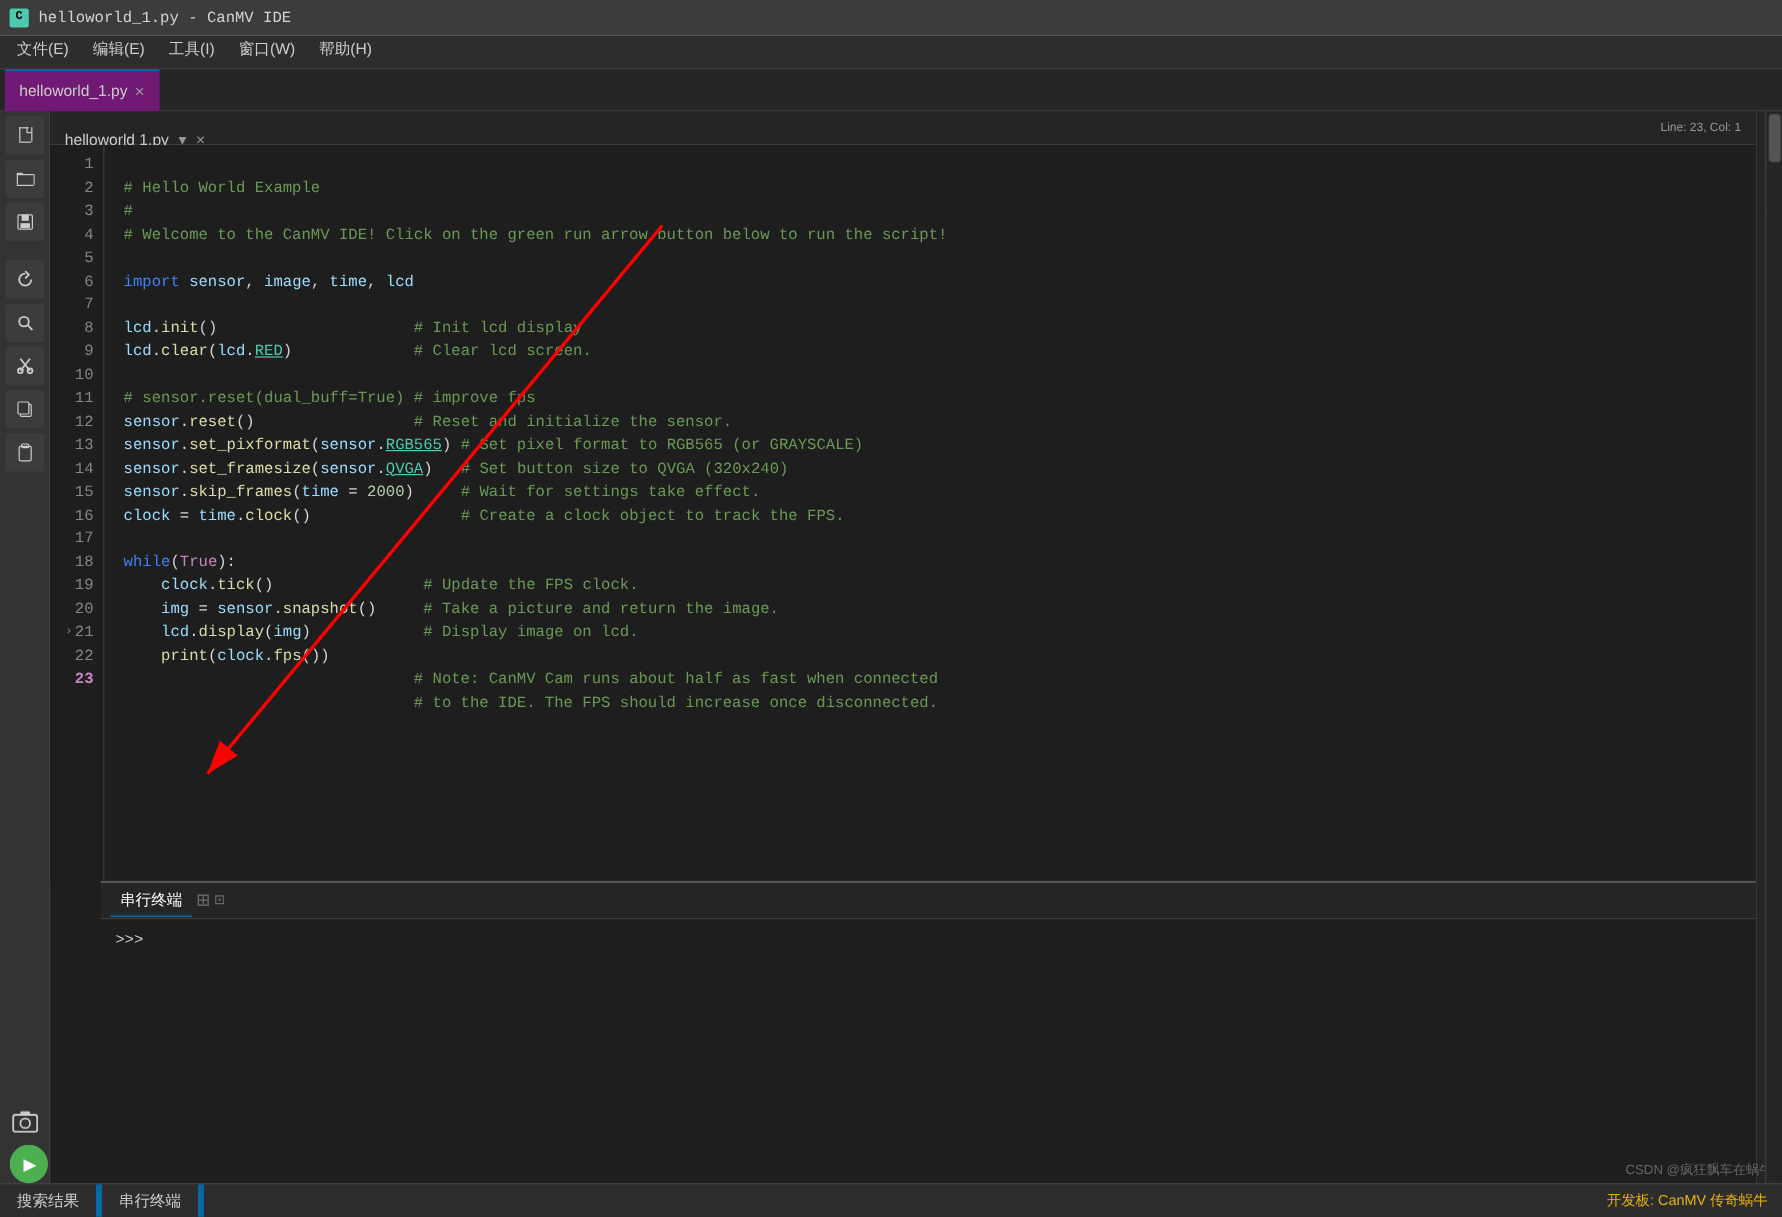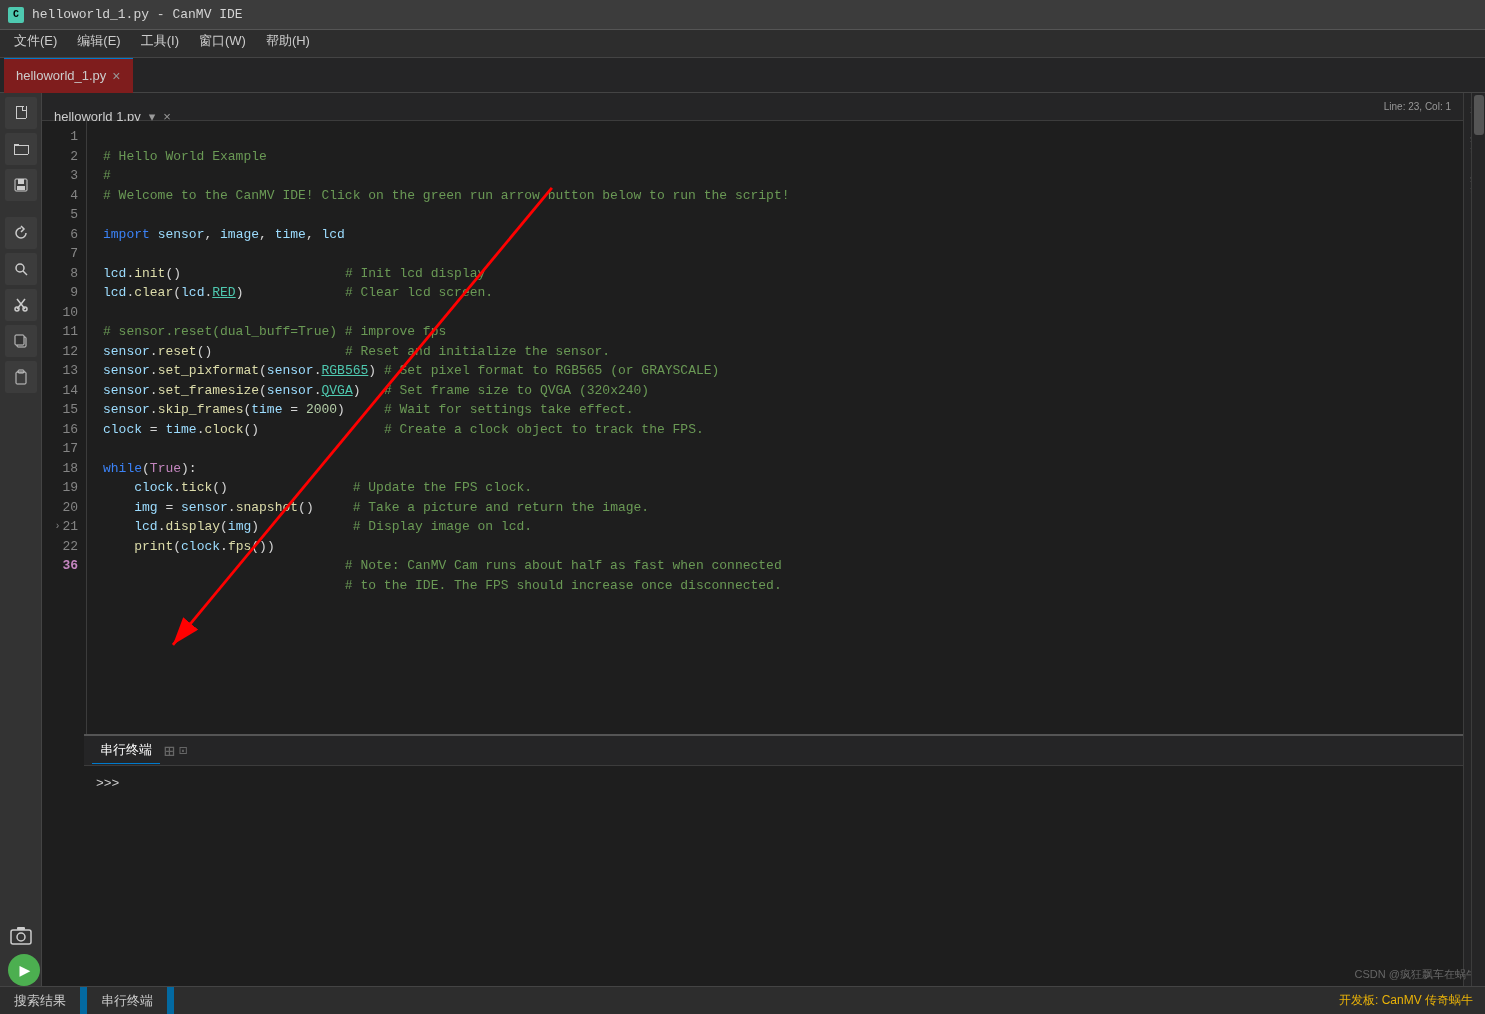--- a/index.html
+++ b/index.html
@@ -52,21 +52,21 @@
     
     #tab-bar {
       background: #252526;
       height: 35px;
       display: flex;
       align-items: center;
       border-bottom: 1px solid #444;
       padding-left: 4px;
     }
     .file-tab {
-      background: #7f1d1d;
+      background: #701a75;
       color: #cccccc;
       padding: 0 12px;
       height: 35px;
       display: flex;
       align-items: center;
       gap: 6px;
       font-family: 'Segoe UI', Arial, sans-serif;
       font-size: 13px;
       border-top: 1px solid #007acc;
       cursor: pointer;
@@ -238,21 +238,21 @@
     }
     .footer-tab {
       padding: 0 14px;
       height: 100%;
       display: flex;
       align-items: center;
       color: #cccccc;
       font-family: 'Segoe UI', Arial, sans-serif;
       font-size: 13px;
       cursor: pointer;
-      border-right: 7px solid #0369a1;
+      border-right: 5px solid #0369a1;
     }
 
     
     #run-button {
       position: fixed;
       bottom: 28px;
       left: 8px;
       width: 32px;
       height: 32px;
       background: #4caf50;
@@ -436,37 +436,37 @@
         <div>16</div>
         <div>17</div>
         <div>18</div>
         <div>19</div>
         <div>20</div>
         <div style="display:flex; align-items:center; justify-content:flex-end; gap:2px;">
           <span style="color:#858585; font-size:10px;">›</span>
           <span>21</span>
         </div>
         <div>22</div>
-        <div style="color: #c586c0; font-weight:bold;">36</div>
+        <div style="color: #c586c0; font-weight:bold;">23</div>
       </div>
 
       <div id="code-content">
 <span class="cm"># Hello World Example</span>
 <span class="cm">#</span>
 <span class="cm"># Welcome to the CanMV IDE! Click on the green run arrow button below to run the script!</span>
 
 <span class="kw2">import</span> <span class="cn">sensor</span>, <span class="cn">image</span>, <span class="cn">time</span>, <span class="cn">lcd</span>
 
 <span class="cn">lcd</span>.<span class="fn">init</span>()                     <span class="cm"># Init lcd display</span>
 <span class="cn">lcd</span>.<span class="fn">clear</span>(<span class="cn">lcd</span>.<span class="cls">RED</span>)             <span class="cm"># Clear lcd screen.</span>
 
 <span class="cm"># sensor.reset(dual_buff=True) # improve fps</span>
 <span class="cn">sensor</span>.<span class="fn">reset</span>()                 <span class="cm"># Reset and initialize the sensor.</span>
 <span class="cn">sensor</span>.<span class="fn">set_pixformat</span>(<span class="cn">sensor</span>.<span class="cls">RGB565</span>) <span class="cm"># Set pixel format to RGB565 (or GRAYSCALE)</span>
-<span class="cn">sensor</span>.<span class="fn">set_framesize</span>(<span class="cn">sensor</span>.<span class="cls">QVGA</span>)   <span class="cm"># Set frame size to QVGA (320x240)</span>
+<span class="cn">sensor</span>.<span class="fn">set_framesize</span>(<span class="cn">sensor</span>.<span class="cls">QVGA</span>)   <span class="cm"># Set button size to QVGA (320x240)</span>
 <span class="cn">sensor</span>.<span class="fn">skip_frames</span>(<span class="cn">time</span> = <span class="num">2000</span>)     <span class="cm"># Wait for settings take effect.</span>
 <span class="cn">clock</span> = <span class="cn">time</span>.<span class="fn">clock</span>()                <span class="cm"># Create a clock object to track the FPS.</span>
 
 <span class="kw2">while</span>(<span class="kw">True</span>):
     <span class="cn">clock</span>.<span class="fn">tick</span>()                <span class="cm"># Update the FPS clock.</span>
     <span class="cn">img</span> = <span class="cn">sensor</span>.<span class="fn">snapshot</span>()     <span class="cm"># Take a picture and return the image.</span>
     <span class="cn">lcd</span>.<span class="fn">display</span>(<span class="cn">img</span>)            <span class="cm"># Display image on lcd.</span>
     <span class="fn">print</span>(<span class="cn">clock</span>.<span class="fn">fps</span>())
                                <span class="cm"># Note: CanMV Cam runs about half as fast when connected</span>
                                <span class="cm"># to the IDE. The FPS should increase once disconnected.</span>

